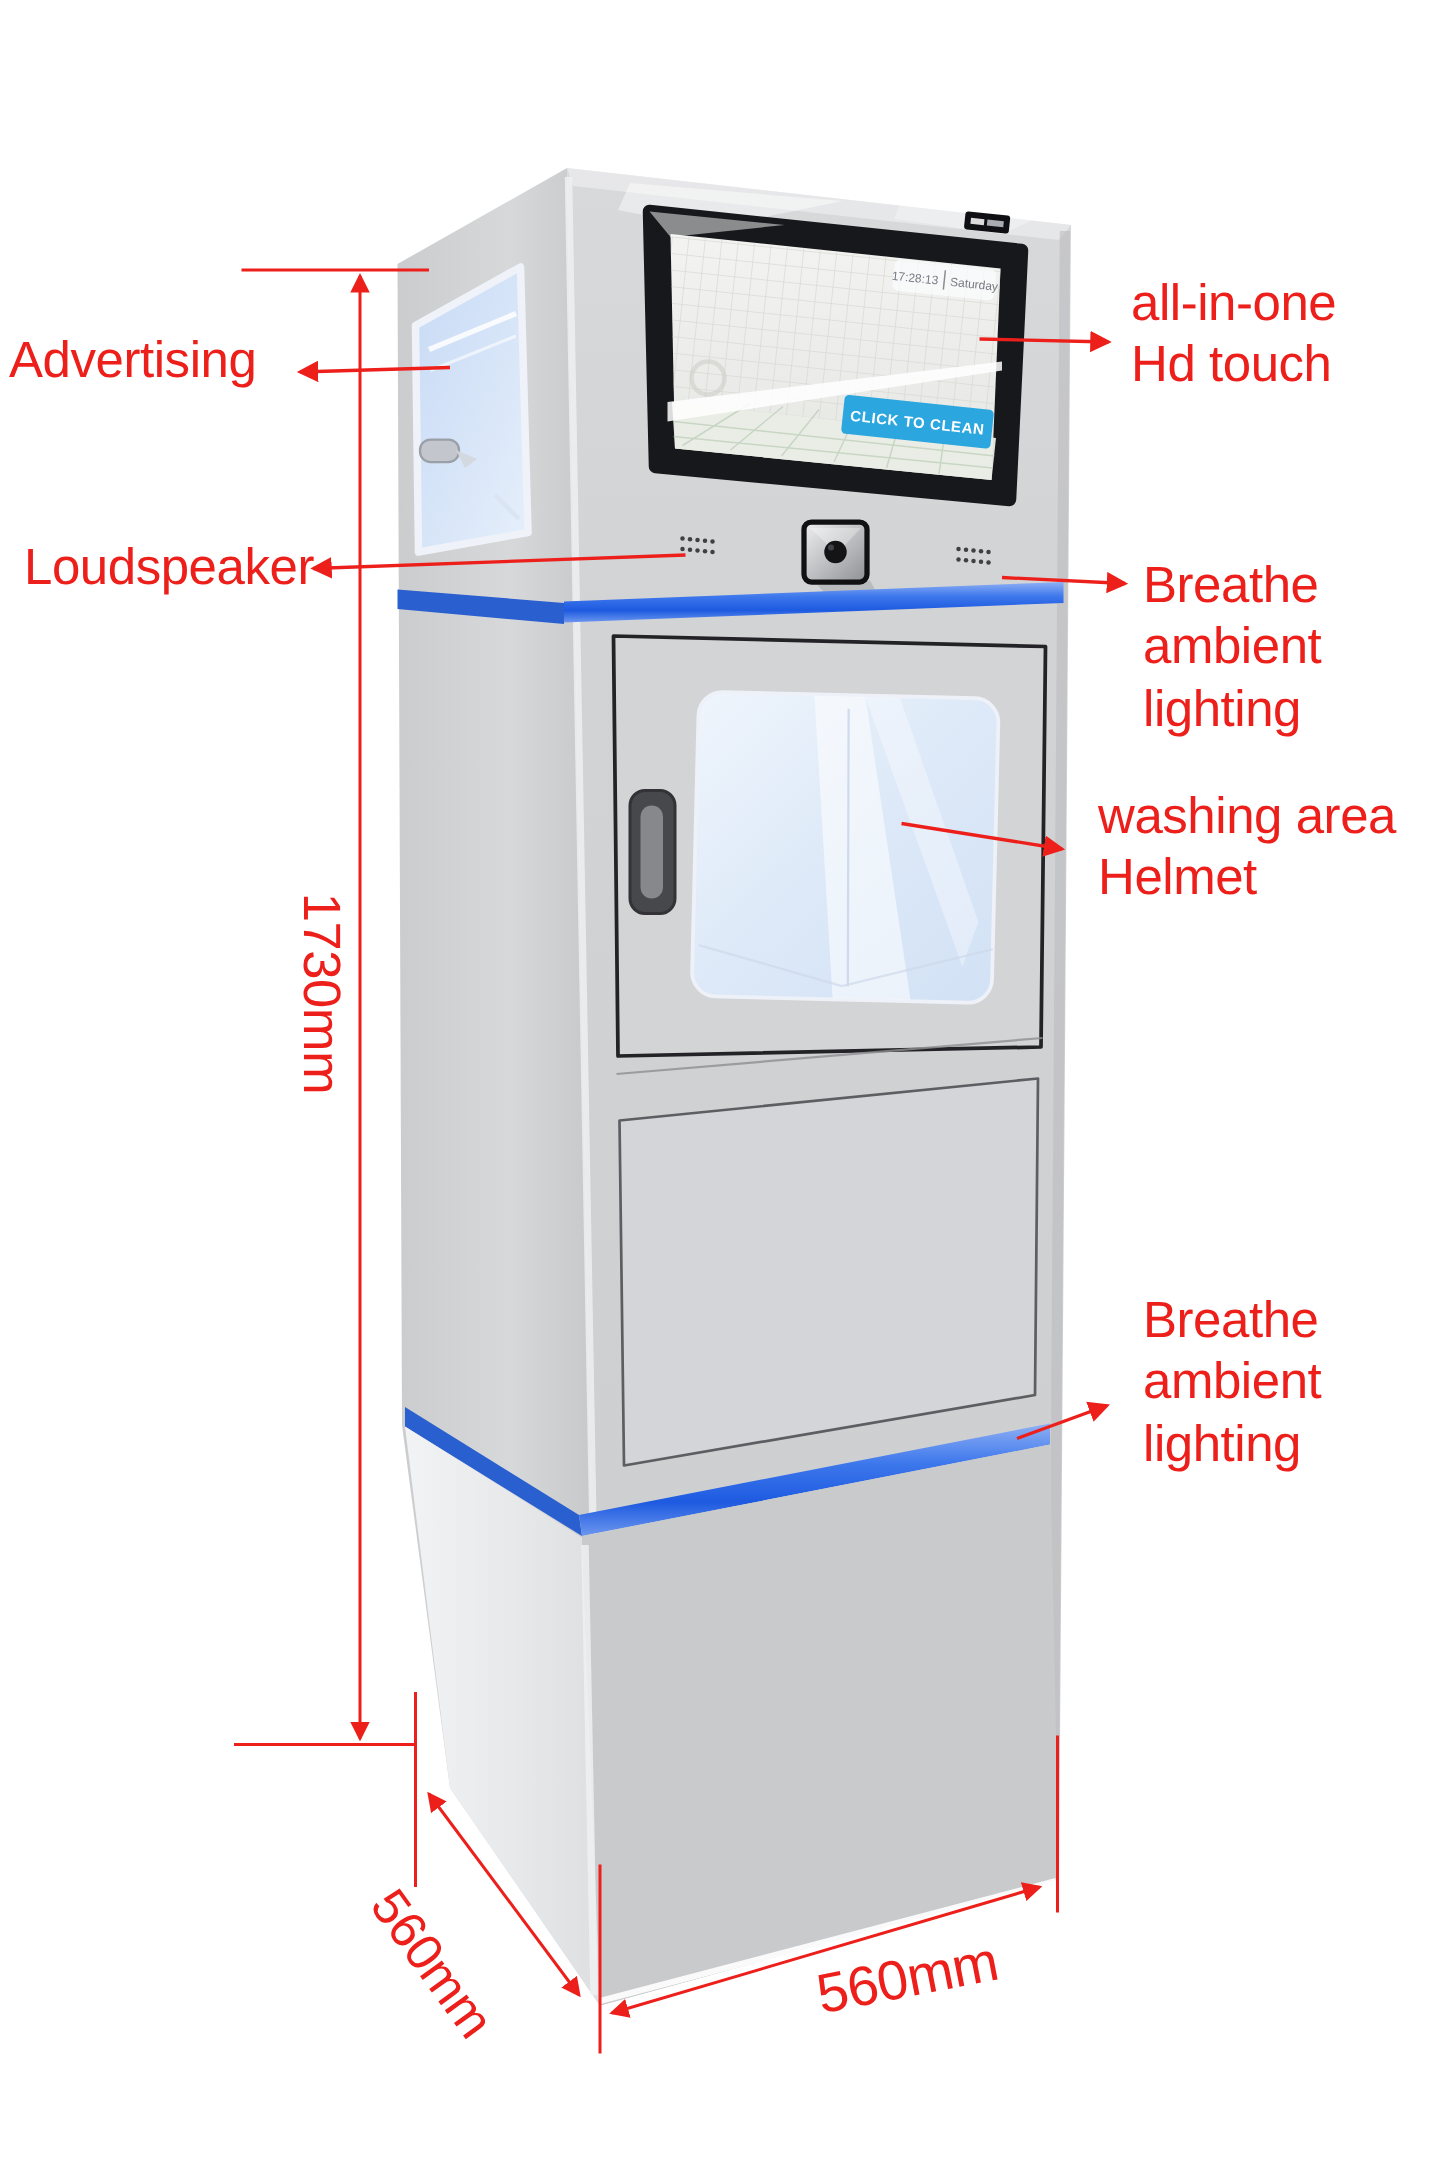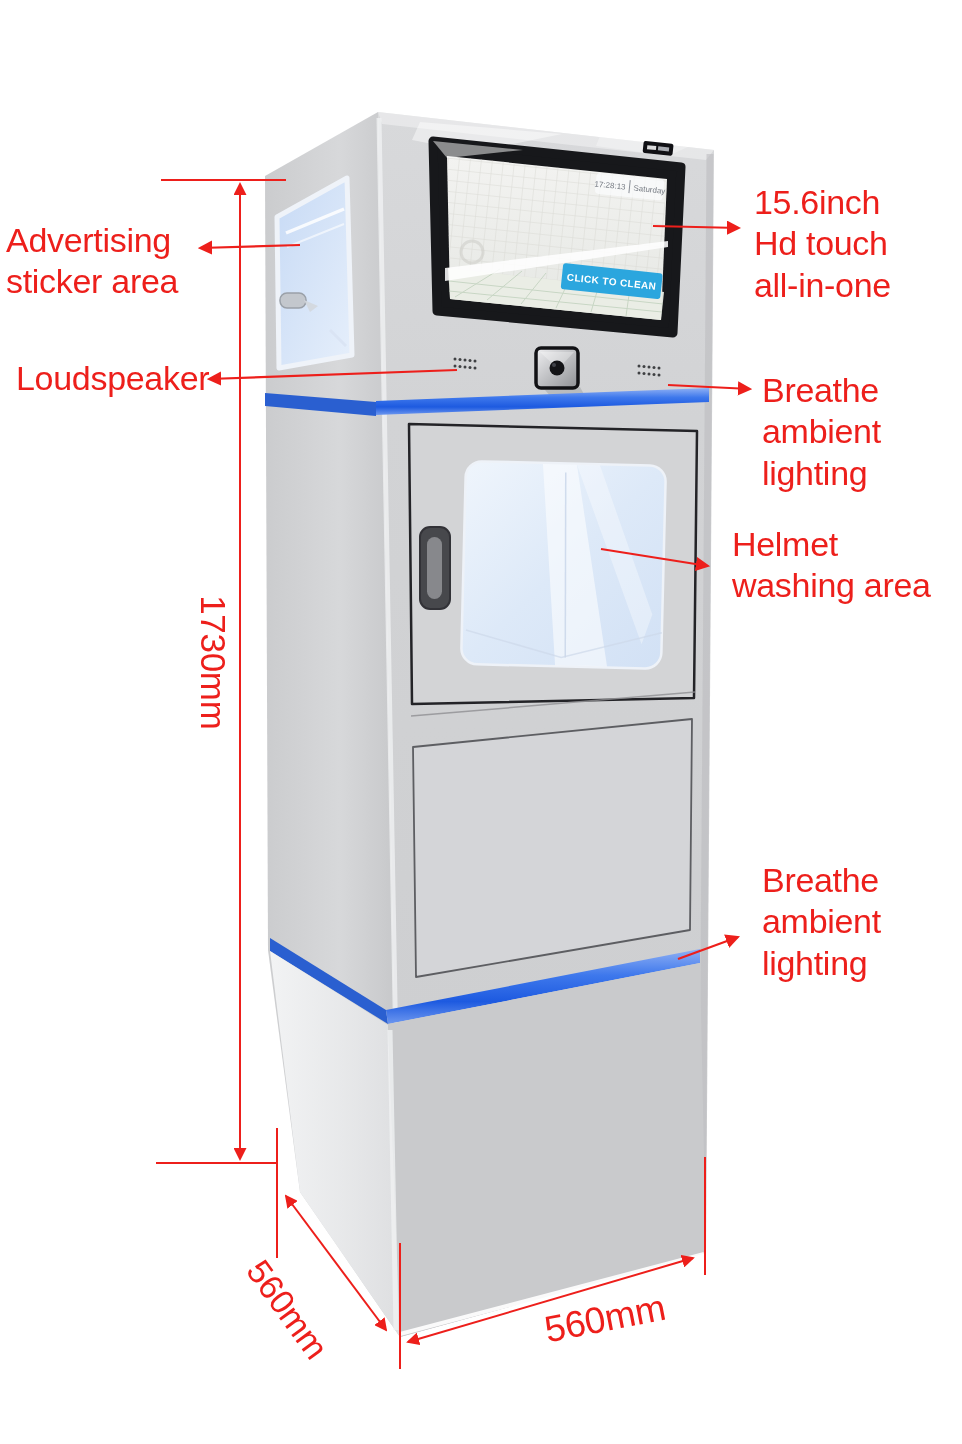--- a/index.html
+++ b/index.html
@@ -211,42 +211,40 @@
       <path d="M457,370 L209,379" marker-end="url(#arr)"></path>
       <path d="M653,226 L739,228" marker-end="url(#arr)"></path>
       <path d="M668,385 L750,389" marker-end="url(#arr)"></path>
       <path d="M601,549 L708,566" marker-end="url(#arr)"></path>
       <path d="M678,959 L738,937" marker-end="url(#arr)"></path>
     </g>
   </svg>
 
   <div class="lbl" style="left:6px;top:220px">
     <div>Advertising</div>
-    <div>sticker area</div>
   </div>
 
   <div class="lbl" style="left:16px;top:358px">
     <div>Loudspeaker</div>
   </div>
 
   <div class="lbl" style="left:754px;top:182px">
-    <div>15.6inch</div>
+    <div>all-in-one</div>
     <div>Hd touch</div>
-    <div>all-in-one</div>
   </div>
 
   <div class="lbl" style="left:762px;top:370px">
     <div>Breathe</div>
     <div>ambient</div>
     <div>lighting</div>
   </div>
 
   <div class="lbl" style="left:732px;top:524px">
+    <div>washing area</div>
     <div>Helmet</div>
-    <div>washing area</div>
   </div>
 
   <div class="lbl" style="left:762px;top:860px">
     <div>Breathe</div>
     <div>ambient</div>
     <div>lighting</div>
   </div>
 
   <div class="lbl center rot" style="left:137px;top:641px;width:152px;font-size:35px;transform:rotate(90deg)">1730mm</div>
 

